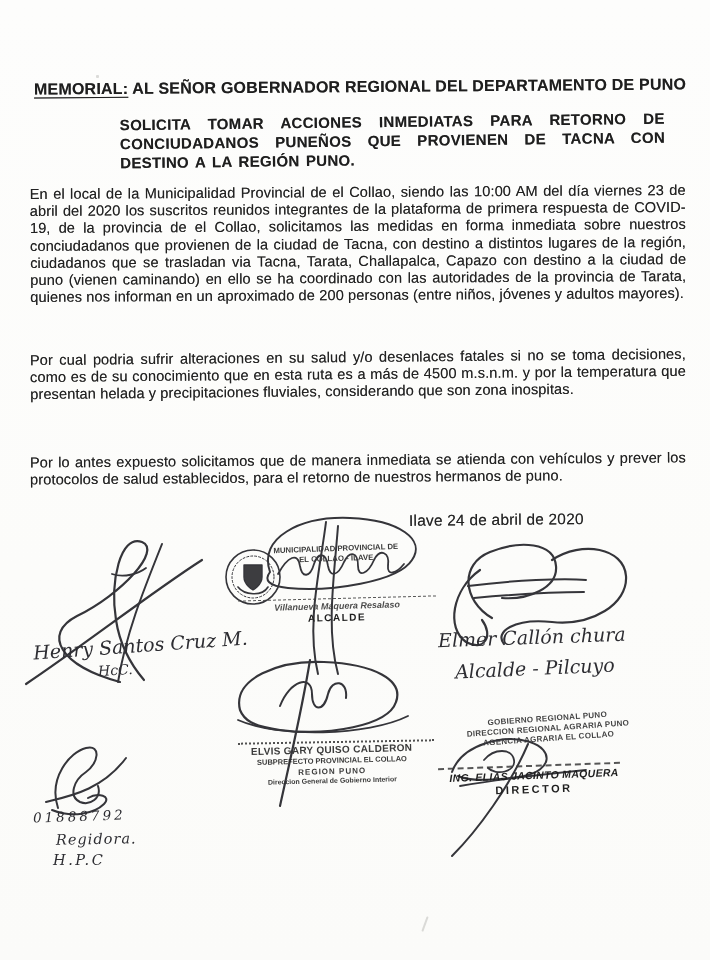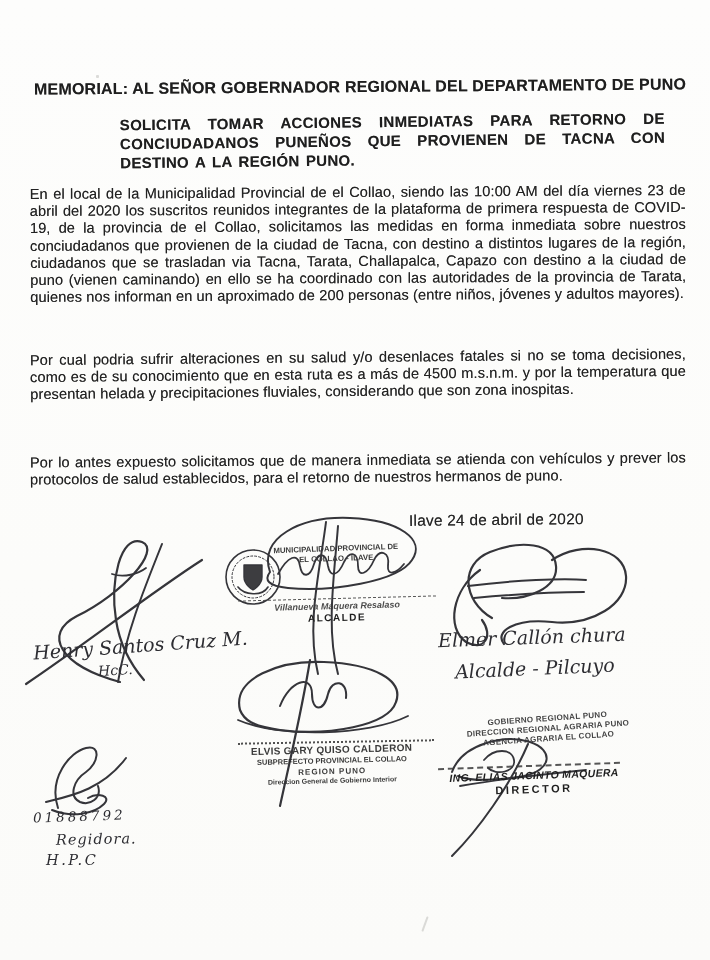--- a/index.html
+++ b/index.html
@@ -6,21 +6,21 @@
   .page{
     position:relative;width:710px;height:960px;margin:0 auto;
     background:linear-gradient(180deg,#fdfdfc 0%,#fcfcfa 60%,#fbfbf9 100%);
     font-family:"Liberation Sans",sans-serif;color:#1e1e1e;overflow:hidden;
   }
   .typed{ text-shadow:0 0 .5px rgba(20,20,20,.55); }
   .title{
     position:absolute;left:34px;top:78px;width:664px;font-size:16px;font-weight:bold;
     letter-spacing:.2px;transform:rotate(-.45deg);white-space:nowrap;
   }
-  .title .ul{ text-underline-offset:3px; }
+  .title .ul{ text-decoration:underline;text-underline-offset:3px; }
   .subject{
     position:absolute;left:120px;top:112px;width:545px;font-size:15px;font-weight:bold;
     line-height:19.2px;text-align:justify;transform:rotate(-.7deg);letter-spacing:.3px;word-spacing:2px;
   }
   .para{
     position:absolute;left:30px;width:656px;font-size:14.6px;line-height:17.2px;
     text-align:justify;letter-spacing:.1px;color:#222;
   }
   .p1{ top:184px;transform:rotate(-.35deg); }
   .p2{ top:349px;transform:rotate(-.55deg); }
@@ -55,21 +55,21 @@
   .agr-name{ position:absolute;left:436px;top:769px;width:196px;text-align:center;font-size:10.5px;
     font-weight:bold;font-style:italic;letter-spacing:.3px;transform:rotate(-2deg); }
   .agr-role{ position:absolute;left:436px;top:783px;width:196px;text-align:center;font-size:11px;
     font-weight:bold;letter-spacing:2.5px;transform:rotate(-2deg); }
   .hw-name-henry{ left:33px;top:634px;font-size:19px;transform:rotate(-4deg); }
   .hw-note-henry{ left:98px;top:662px;font-size:14px;transform:rotate(-3deg); }
   .hw-name-elmer{ left:438px;top:626px;font-size:19px;transform:rotate(-2deg); }
   .hw-role-elmer{ left:455px;top:657px;font-size:19px;transform:rotate(-2.5deg); }
   .hw-number{ left:33px;top:808px;font-size:13.5px;letter-spacing:3px;transform:rotate(-2deg); }
   .hw-regidora{ left:56px;top:831px;font-size:14.5px;letter-spacing:1px;transform:rotate(-1deg); }
-  .hw-hpc{ left:46px;top:852px;font-size:14.5px;letter-spacing:2.5px; }
+  .hw-hpc{ left:53px;top:852px;font-size:14.5px;letter-spacing:2.5px; }
   .artifact{ position:absolute;background:#bfbfbb;opacity:.55;border-radius:1px; }
 </style>
 </head>
 <body>
 
 <div class="page">
 
   <div class="title typed">
     <span class="ul">MEMORIAL:</span>
     <span>AL SEÑOR GOBERNADOR REGIONAL DEL DEPARTAMENTO DE PUNO</span>

